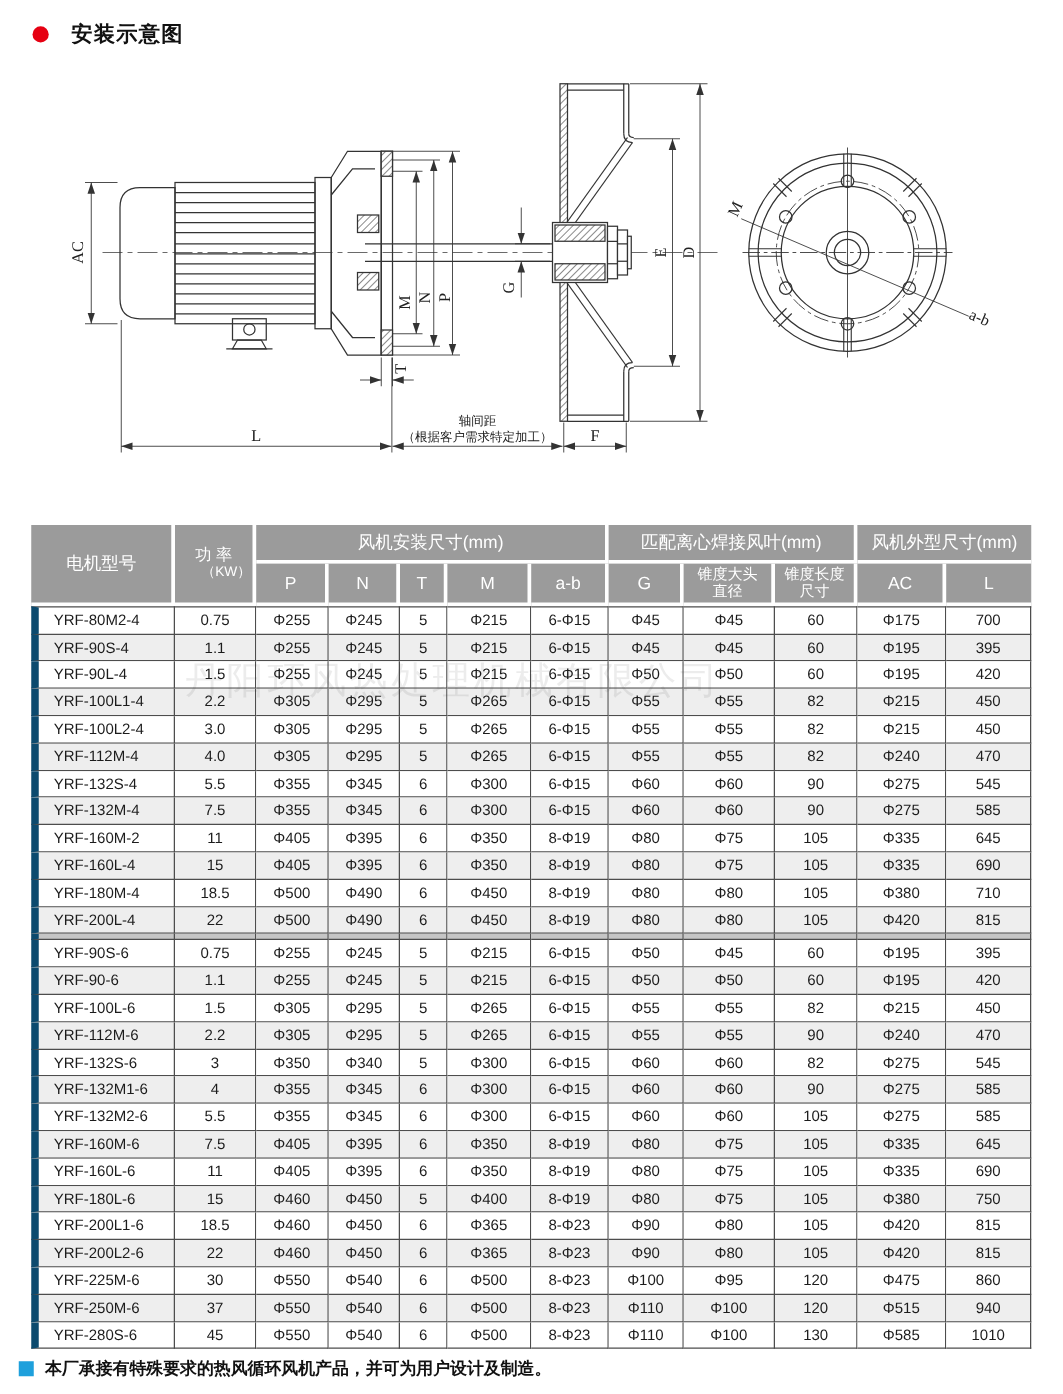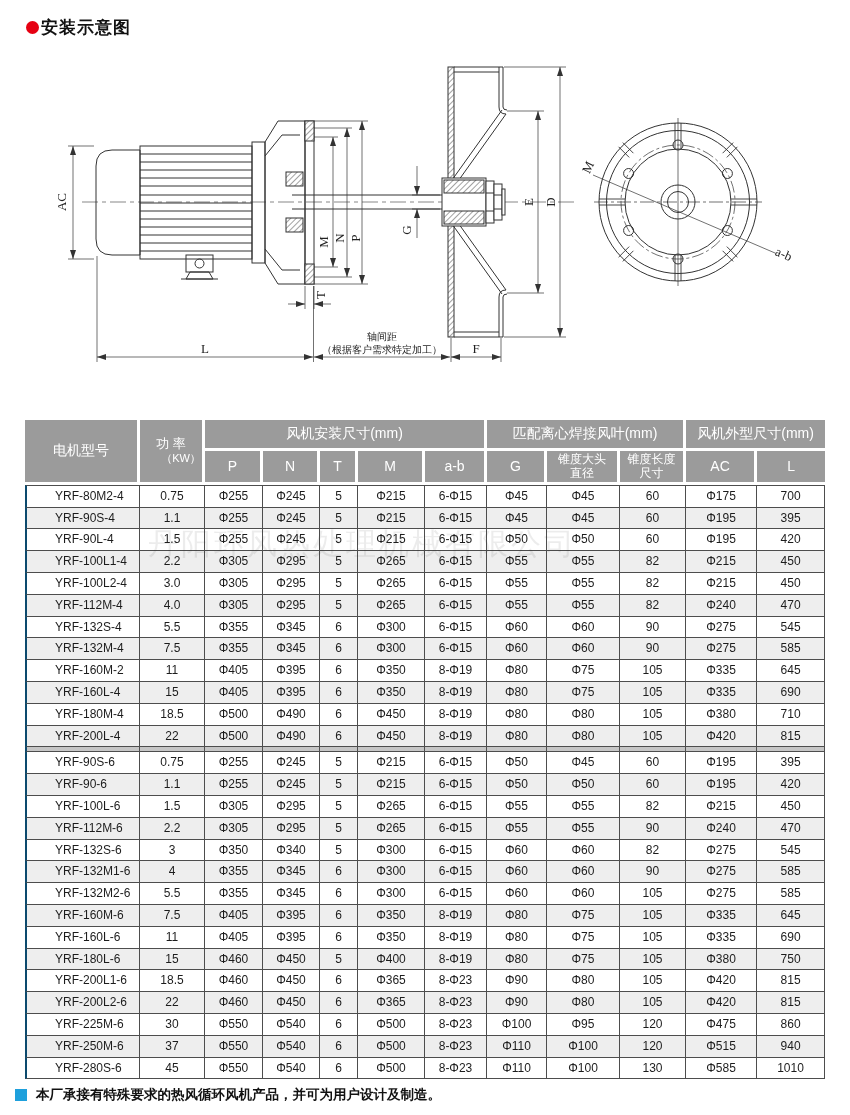--- a/index.html
+++ b/index.html
@@ -1,20 +1,20 @@
 <!DOCTYPE html>
 <html><head>
 <meta charset="utf-8">
 <style>
   html,body { margin:0; padding:0; background:#fff; }
   .page {
     position:relative; width:850px; height:1115px; background:#fff;
     font-family:"Liberation Sans","DejaVu Sans",sans-serif; overflow:hidden;
   }
-  .sec-title { position:absolute; left:26px; display:flex; align-items:center; gap:2px; }
+  .sec-title { position:absolute; left:26px; display:flex; align-items:center; gap:18px; }
   .sec-title .dot { width:13px; height:13px; border-radius:50%; flex:0 0 auto; }
   .sec-title .txt { font-size:17px; font-weight:bold; color:#111; letter-spacing:1px; }
   #title1 { top:16px; }
   #title2 { top:387px; }
 
   svg.diagram { position:absolute; top:50px; left:0; }
   .dimtxt { font-family:"Liberation Serif","DejaVu Serif",serif; font-size:13px; fill:#222; }
   .notetxt { font-family:"Liberation Serif","DejaVu Serif",serif; font-size:10px; fill:#222; }
 
   table.spec { position:absolute; top:420px; left:25px; width:800px;
@@ -23,21 +23,21 @@
   thead th { background:#9b9b9b; color:#fff; font-weight:normal;
     border-right:3px solid #fff; border-bottom:3px solid #fff; height:31px; }
   thead tr th:last-child { border-right:none; }
   thead .group { font-size:14px; }
   thead .big { font-size:14px; }
   thead .small { font-size:12px; line-height:1.2; white-space:pre-line; }
   thead .pw { font-size:13px; line-height:1.25; }
   thead .pw .u { font-size:11px;margin-left:20px; }
   tbody td { font-size:12px; color:#1c1c1c; height:20.8px; line-height:20.8px; padding:0;
     border-right:1px solid #4d4d4d; border-bottom:1px solid #4d4d4d; background:#fff; }
-  tbody td:first-child { border-left:2px solid #0c4a6e; text-align:left; padding-left:28px; }
+  tbody td:first-child { border-left:6px solid #0c4a6e; text-align:left; padding-left:12px; }
   tbody tr.first td { border-top:1px solid #4d4d4d; }
   tbody tr.alt td { background:#eeeeee; }
   tbody tr.sep td { height:5px; line-height:5px; background:#c6c6c6; }
 
   .watermark { position:absolute; top:524px; left:148px; font-size:30px; letter-spacing:3px;
     color:rgba(40,40,40,0.09); white-space:nowrap; z-index:5; pointer-events:none; font-weight:500; }
 
   .footer { position:absolute; top:1086px; left:15px; display:flex; align-items:center; gap:9px; }
   .footer .sq { width:12px; height:12px; flex:0 0 auto; }
   .footer .txt { font-size:13.5px; font-weight:600; color:#111; }

